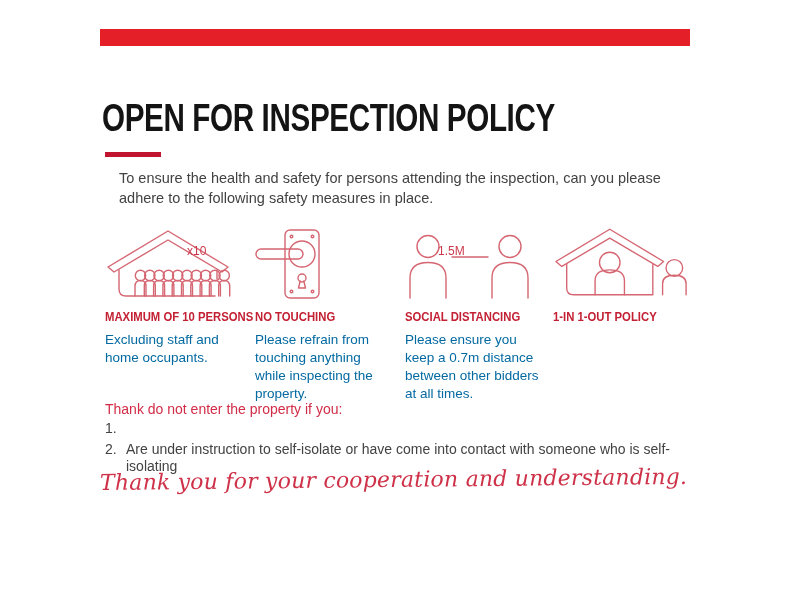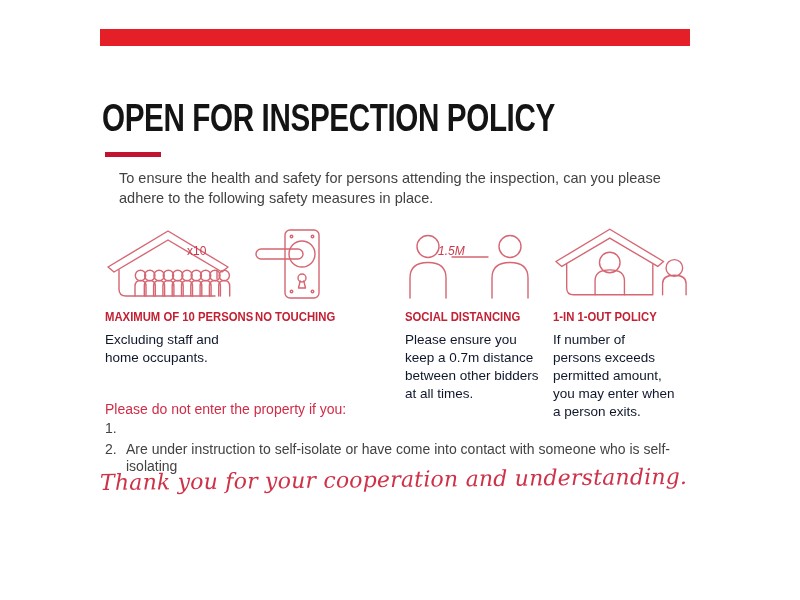--- a/index.html
+++ b/index.html
@@ -24,27 +24,27 @@
   }
   .measure{position:relative;}
   .icon-area{height:78px;position:relative;display:flex;align-items:flex-end;}
   .icon-area svg{display:block;}
   .measure-heading{
     display:inline-block;margin-top:9px;
     font-size:13px;font-weight:bold;color:#c32033;letter-spacing:0;
     transform:scaleX(0.87);transform-origin:left center;white-space:nowrap;
   }
   .measure-body{
-    margin:6px 14px 0 0;font-size:13.5px;line-height:1.33;color:#0f172a;
+    margin:6px 14px 0 0;font-size:13.5px;line-height:1.33;color:#0369a1;
   }
   .icon-annotation{
     position:absolute;font-size:12px;color:#cb3a4c;font-weight:normal;
   }
   .annotation-x10{left:82px;top:22px;}
-  .annotation-15m{left:33px;top:22px;font-style:italic;}
+  .annotation-15m{left:33px;top:22px;}
   .warning{position:absolute;left:105px;top:401px;width:575px;}
   .warning-lead{margin:0 0 3px 0;font-size:14px;color:#d12c47;}
   .warning-item{display:flex;font-size:14px;color:#424242;line-height:1.26;margin-top:3px;}
   .warning-number{width:21px;flex:0 0 21px;}
   .closing{
     position:absolute;left:100px;top:470px;margin:0;
     font-family:"DejaVu Serif", serif;font-style:italic;
     font-size:22px;color:#ce3148;letter-spacing:0.2px;transform:rotate(-0.6deg);transform-origin:left center;
   }
   .ic{stroke:#d56672;fill:none;stroke-width:1.4;stroke-linecap:round;stroke-linejoin:round;}
@@ -100,20 +100,21 @@
         <circle class="ic" cx="57.5" cy="8.5" r="1.3"></circle>
         <circle class="ic" cx="36.5" cy="63.5" r="1.3"></circle>
         <circle class="ic" cx="57.5" cy="63.5" r="1.3"></circle>
         <circle class="ic" cx="47" cy="26" r="13"></circle>
         <rect class="ic" x="1" y="21" width="47" height="10" rx="5"></rect>
         <circle class="ic" cx="47" cy="50" r="4"></circle>
         <path class="ic" d="M45.2 53 L43.5 60 H50.5 L48.8 53"></path>
       </svg>
     </div>
     <span class="measure-heading">NO TOUCHING</span>
+    <p class="measure-body">Please refrain from touching anything while inspecting the property.</p>
   </div>
 
   <div class="measure">
     <div class="icon-area">
       <svg width="128" height="72" viewBox="0 0 128 72">
         <circle class="ic" cx="23" cy="18.5" r="11"></circle>
         <path class="ic" d="M5 70 V50 Q5 34.5 23 34.5 Q41 34.5 41 50 V70"></path>
         <circle class="ic" cx="105" cy="18.5" r="11"></circle>
         <path class="ic" d="M87 70 V50 Q87 34.5 105 34.5 Q123 34.5 123 50 V70"></path>
         <line class="ic" x1="47" y1="29" x2="83" y2="29"></line>
@@ -129,27 +130,26 @@
       <svg width="138" height="74" viewBox="0 0 140 75">
         <path class="ic" d="M3 36 L58 3 L113 36 L107 41 L58 12 L9 41 Z"></path>
         <path class="ic" d="M14 39 V63 Q14 70 21 70 H102 V39"></path>
         <circle class="ic" cx="58" cy="37" r="10.5"></circle>
         <path class="ic" d="M43 70 V55.5 Q43 44.5 58 44.5 Q73 44.5 73 55.5 V70"></path>
         <circle class="ic" cx="124" cy="42.5" r="8.5"></circle>
         <path class="ic" d="M112 70 V58.5 Q112 50 124 50 Q136 50 136 58.5 V70"></path>
       </svg>
     </div>
     <span class="measure-heading">1-IN 1-OUT POLICY</span>
-    <p class="measure-body">If number of persons exceeds permitted amount, you may enter when a person exits.</p>
   </div>
 
 </div>
 
 <div class="warning">
-  <p class="warning-lead">Please do not enter the property if you:</p>
+  <p class="warning-lead">Thank do not enter the property if you:</p>
   <div class="warning-item">
     <span class="warning-number">1.</span>
   </div>
   <div class="warning-item">
     <span class="warning-number">2.</span>
     <span>Are under instruction to self-isolate or have come into contact with someone who is self-isolating</span>
   </div>
 </div>
 
 <p class="closing">Thank you for your cooperation and understanding.</p>

